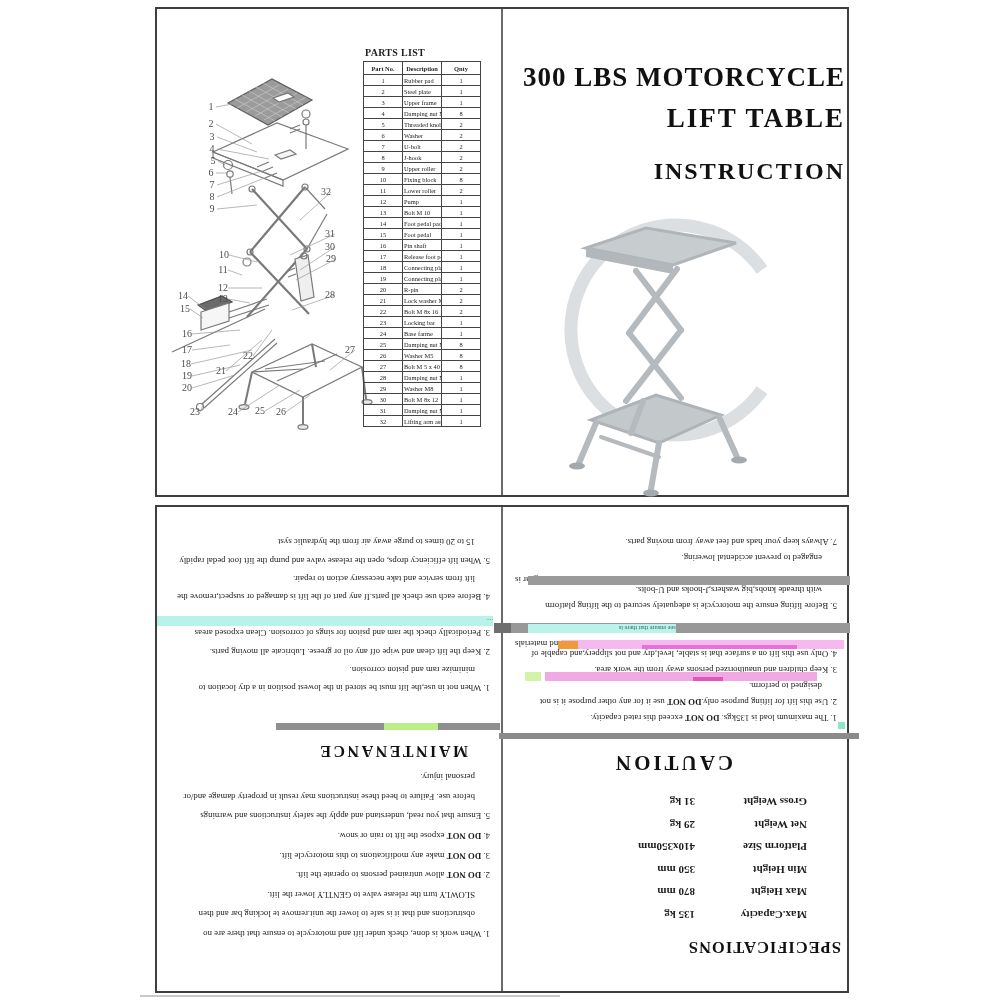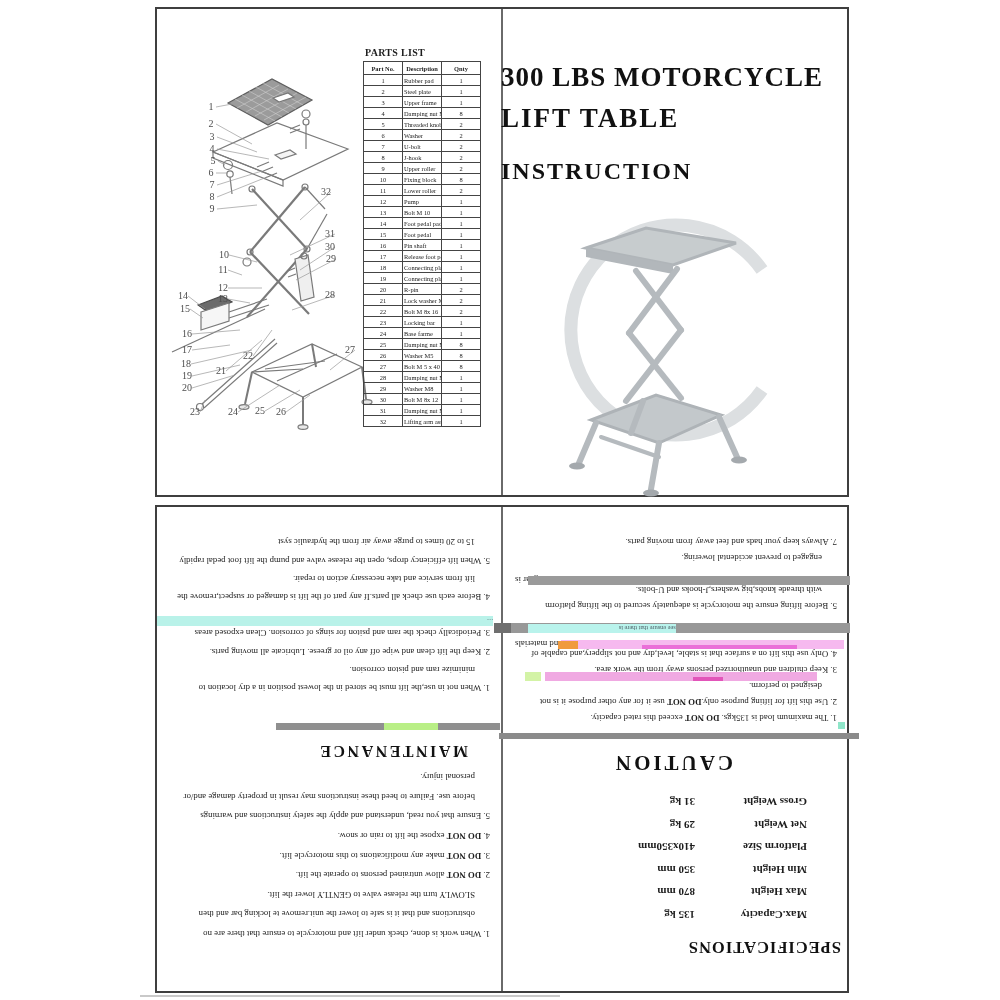--- a/index.html
+++ b/index.html
@@ -20,21 +20,21 @@
   #parts-title{font-weight:bold;font-size:10px;letter-spacing:.3px;margin:0 0 3px 2px;}
   table.parts{border-collapse:collapse;width:118px;table-layout:fixed;}
   table.parts th,table.parts td{border:0.7px solid #444;font-size:6.4px;line-height:7px;
       padding:1.5px 1px;overflow:hidden;white-space:nowrap;}
   table.parts th{font-weight:bold;text-align:center;height:9px;}
   td.c-no{width:20px;text-align:center;}
   td.c-desc{width:72px;text-align:left;padding-left:3px;}
   td.c-qty{width:18px;text-align:center;}
 
   
-  .big-title{position:absolute;width:100%;text-align:left;font-weight:bold;color:#111;}
+  .big-title{position:absolute;width:100%;text-align:right;font-weight:bold;color:#111;}
   #t1{top:53px;font-size:27px;letter-spacing:1px;}
   #t2{top:94px;font-size:27px;letter-spacing:2px;}
   #t3{top:149px;font-size:24px;letter-spacing:2px;}
 
   
   .tline{position:relative;white-space:nowrap;margin-left:8px;}
   .ttext{font-size:8.8px;color:#1c1c1c;}
   .ind .ttext{padding-left:15px;display:inline-block;}
   .ovl{position:absolute;top:0px;height:9px;z-index:3;}
   .ovl.glitch{font-size:6.3px;line-height:9px;color:#4f6168;overflow:hidden;}

